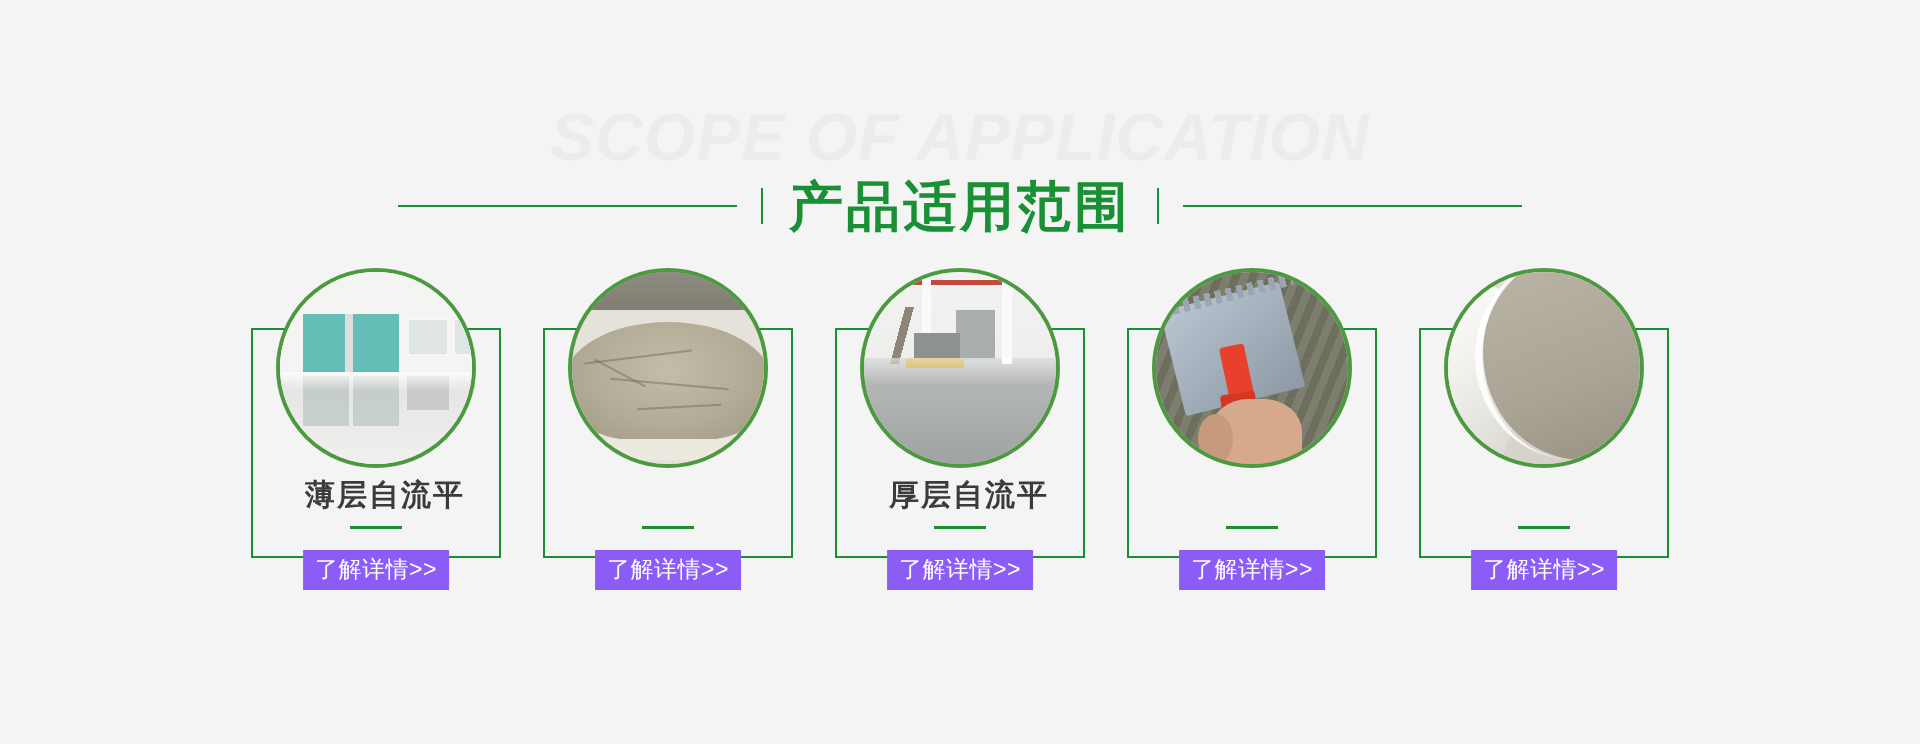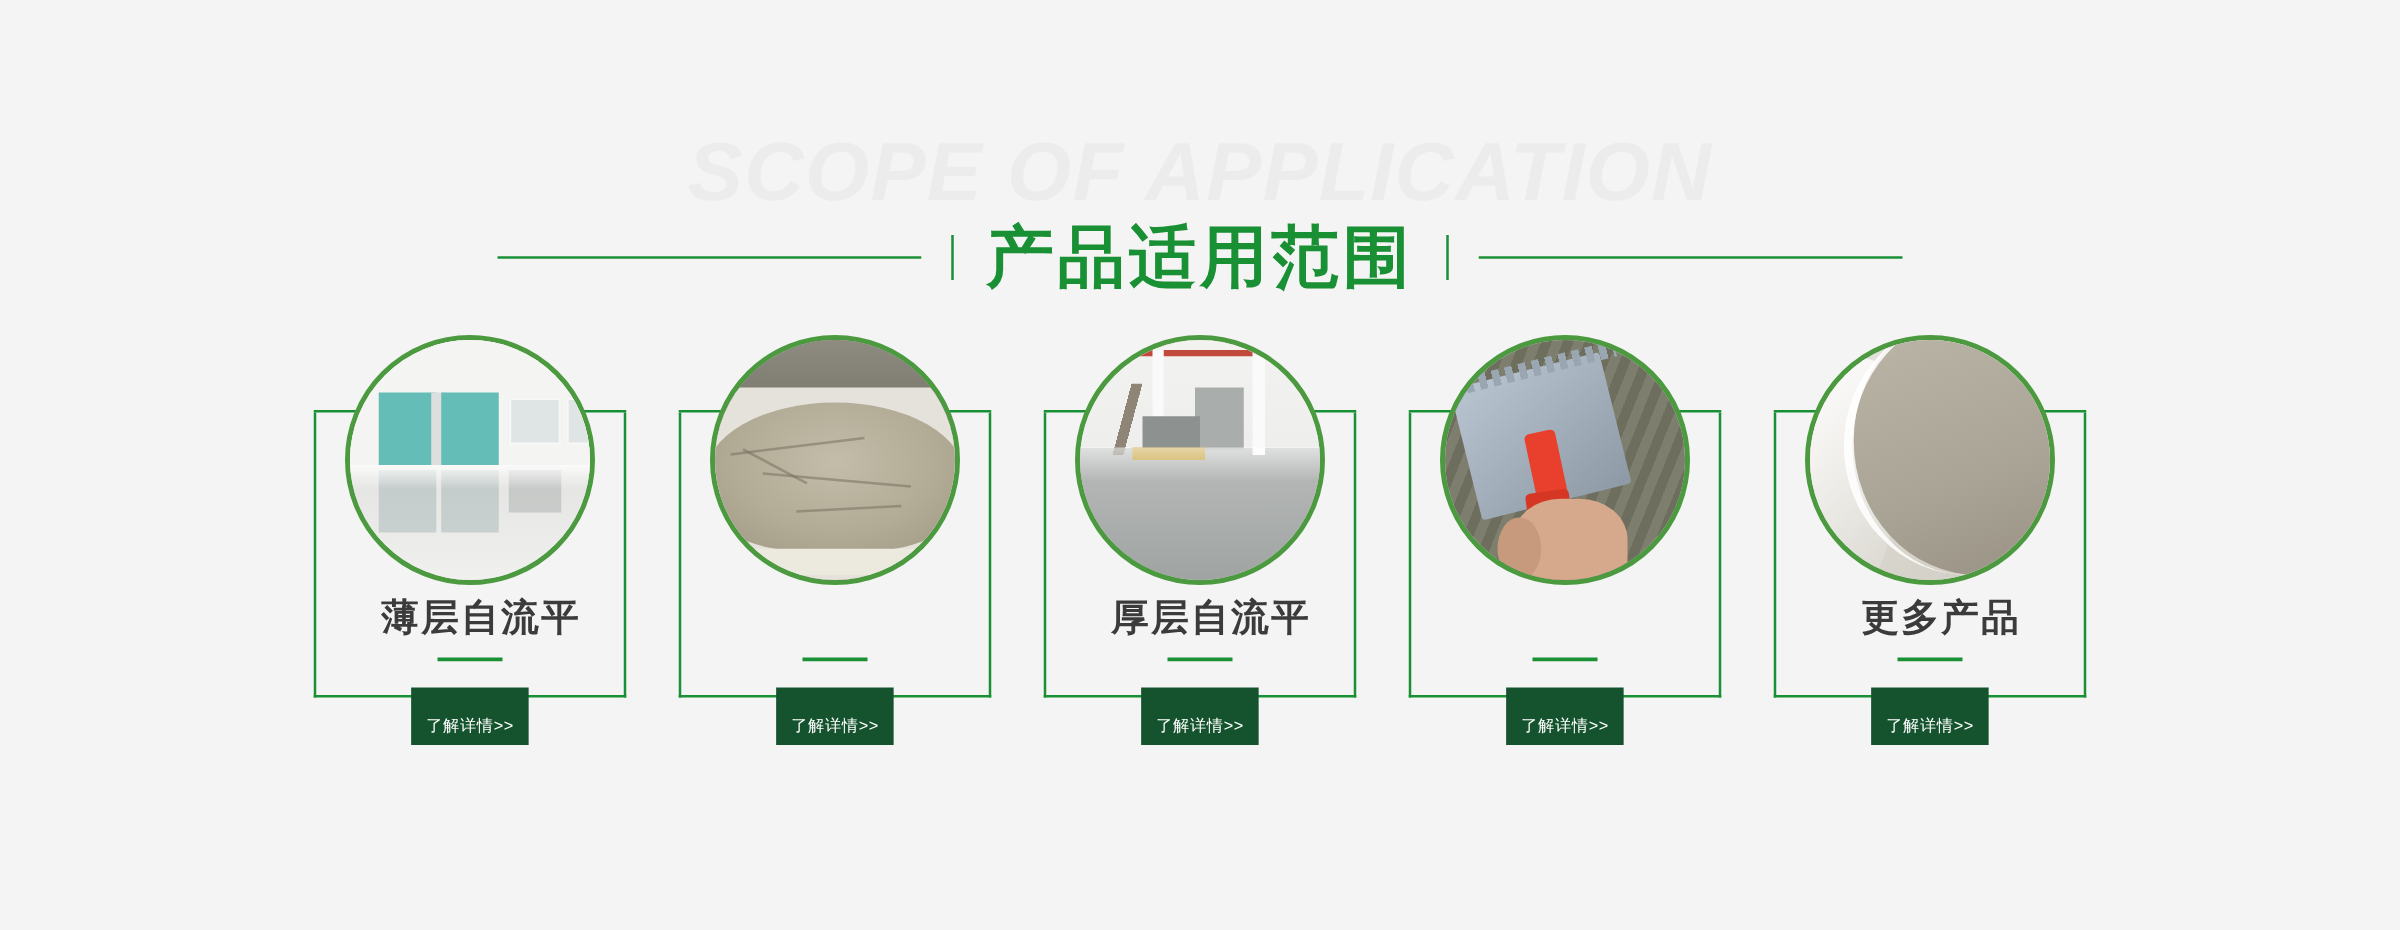--- a/index.html
+++ b/index.html
@@ -86,23 +86,23 @@
     letter-spacing:2px;
     line-height:1;
     white-space:nowrap;
   }
   .label-underline {
     position:absolute; left:50%; top:258px; transform:translateX(-50%);
     width:52px; height:3px; background:#1a9035;
   }
   .detail-btn {
     position:absolute; left:50%; top:282px; transform:translateX(-50%);
-    background:#14532d; color:#ffffff;
-    font-size:13px; line-height:1;
-    padding:24px 12px 9px 12px;
+    background:#8b5cf6; color:#ffffff;
+    font-size:23px; line-height:1;
+    padding:8px 12px 9px 12px;
     white-space:nowrap;
     border:none; cursor:pointer;
     font-family:"Liberation Sans","DejaVu Sans",sans-serif;
     letter-spacing:0.5px;
   }
 
   
   
   .art-cleanroom { background:linear-gradient(#f2f2f0 0%, #ededeb 52%, #e3e3e1 52%, #f0f0ee 100%); }
   .art-cleanroom .wall  { position:absolute; left:0; top:0; width:100%; height:52%; background:#f4f4f2; }
@@ -281,19 +281,18 @@
 
     <div class="card">
       <div class="frame"></div>
       <div class="circle">
         <div class="art art-gloss">
           <div class="sheen"></div>
           <div class="disc"></div>
           <div class="edge"></div>
         </div>
       </div>
-      <div class="card-label">更多产品</div>
       <div class="label-underline"></div>
       <button class="detail-btn">了解详情&gt;&gt;</button>
     </div>
 
   </div>
 </div>
 
 </body></html>

